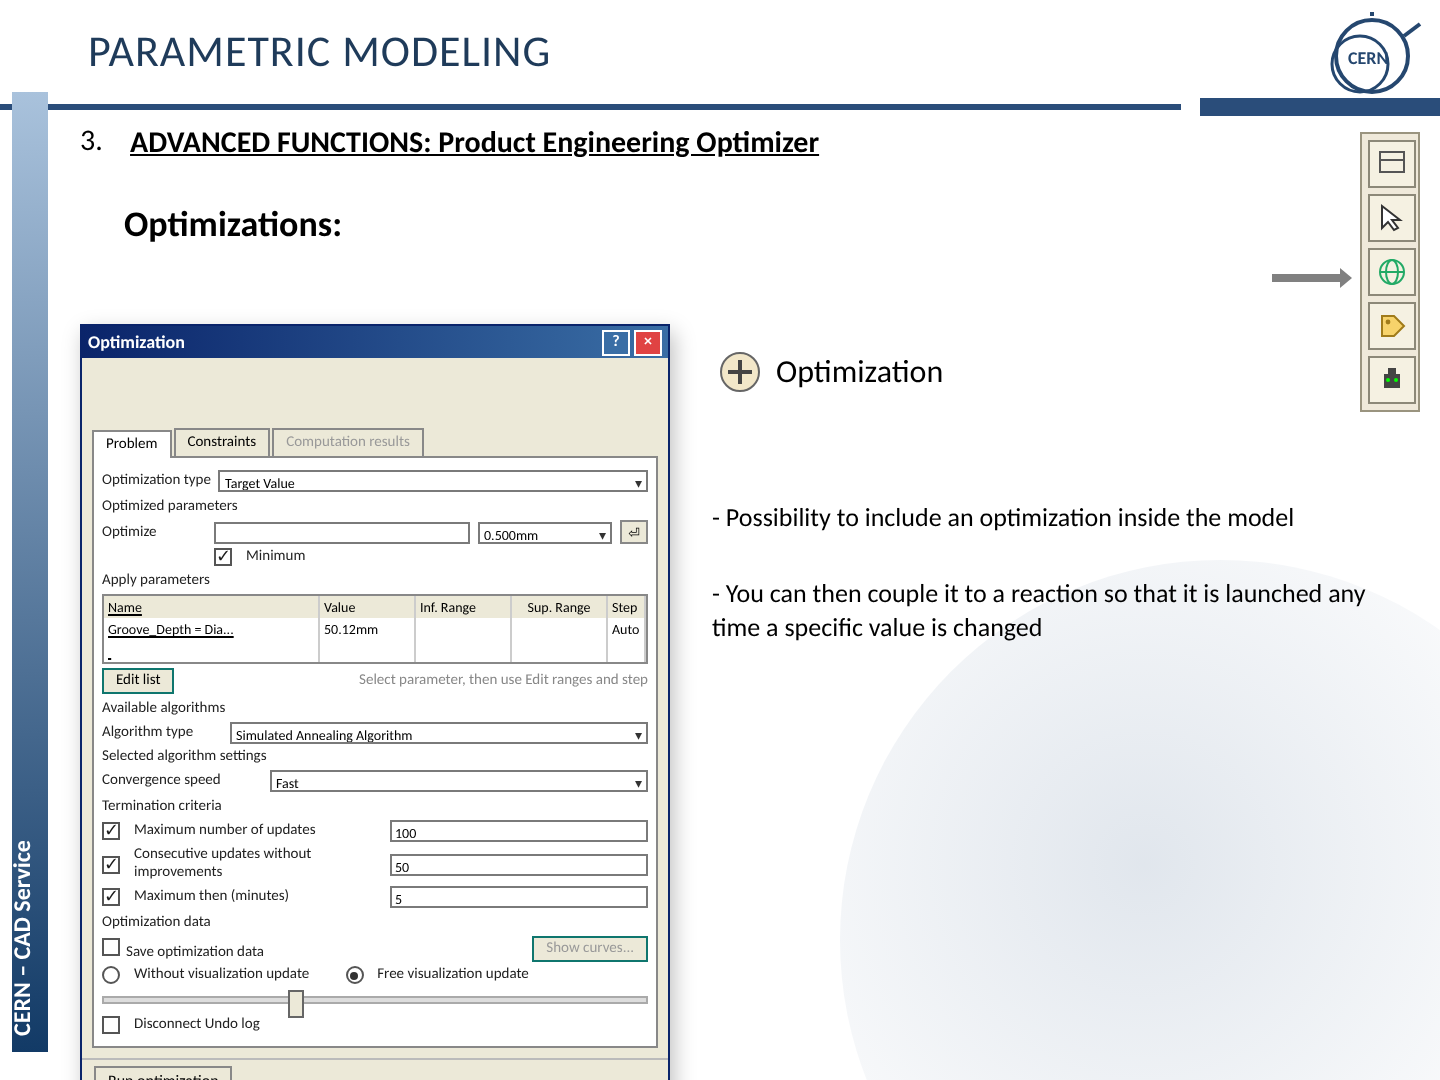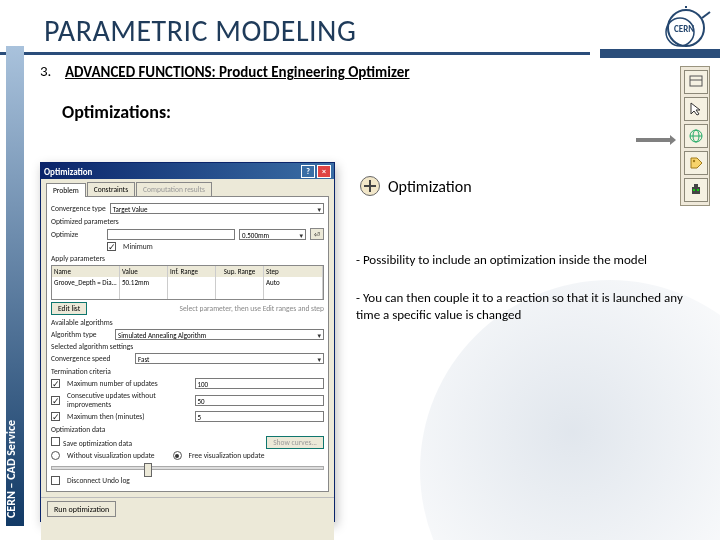--- a/index.html
+++ b/index.html
@@ -14,21 +14,21 @@
     position: absolute;
     right: -80px; bottom: -120px;
     width: 380px; height: 380px;
     border-radius: 50%;
     background: radial-gradient(circle at 40% 40%, rgba(200,210,222,0.55), rgba(200,210,222,0.05) 70%);
     z-index: 0;
   }
   .title {
     position: absolute;
     top: 12px; left: 44px;
-    font-size: 30px;
+    font-size: 22px;
     font-weight: 400;
     color: #1f3b5a;
     letter-spacing: 0.5px;
   }
   .title-underline {
     position: absolute;
     top: 52px; left: 0; right: 0;
     height: 3px;
     background: linear-gradient(to right, #2a4d7a 0%, #2a4d7a 82%, transparent 82%);
   }
@@ -95,21 +95,21 @@
   .dlg-titlebar .spacer { flex: 1; }
   .winbtn {
     width: 14px; height: 13px;
     margin-left: 2px;
     display: inline-flex; align-items: center; justify-content: center;
     font-size: 8px; font-weight: 700;
     border: 1px solid #fff;
   }
   .winbtn.help { background: #3a6ea5; color: #fff; }
   .winbtn.close { background: #e04343; color: #fff; }
-  .dlg-body { padding: 3px 5px 5px 5px; }
+  .dlg-body { padding: 3px 5px 5px 5px; margin-top: 32px; }
   .tabs { display: flex; gap: 1px; border-bottom: 1px solid #888; }
   .tab {
     padding: 2px 6px;
     background: #ece9d8;
     border: 1px solid #888; border-bottom: none;
     font-size: 7.5px;
   }
   .tab.active { background: #fff; position: relative; top: 1px; }
   .tab.disabled { color: #999; }
   .panel { background: #fff; border: 1px solid #888; border-top: none; padding: 4px; }
@@ -139,21 +139,21 @@
     border: 1px solid #888; background: #fff;
     margin-top: 2px;
   }
   .tbl-head, .tbl-row { display: flex; }
   .tbl-head div, .tbl-row div {
     border-right: 1px solid #ccc;
     padding: 1px 2px; font-size: 7px;
     background: #ece9d8;
   }
   .tbl-row div { background: #fff; }
-  .c1 { width: 68px; } .c2 { width: 48px; } .c3 { width: 48px; } .c4 { width: 48px; text-align: center; } .c5 { flex: 1; }
+  .c1 { width: 108px; text-decoration: underline; } .c2 { width: 48px; } .c3 { width: 48px; } .c4 { width: 48px; text-align: center; } .c5 { flex: 1; }
   .btn {
     border: 1px solid #0f766e; background: #ece9d8;
     padding: 1px 6px; font-size: 7.5px;
   }
   .chk { width: 9px; height: 9px; border: 1px solid #555; background: #fff; display: inline-block; margin-right: 3px; position: relative; }
   .chk.on::after { content: "✓"; position: absolute; top: -2px; left: 0; font-size: 9px; color: #1a1a1a; }
   .rad { width: 9px; height: 9px; border: 1px solid #555; border-radius: 50%; background: #fff; display: inline-block; margin-right: 3px; position: relative; }
   .rad.on::after { content: ""; position: absolute; top: 1.5px; left: 1.5px; width: 4px; height: 4px; background: #333; border-radius: 50%; }
   .spin { width: 30px; }
   .slider {
@@ -303,21 +303,21 @@
       <span class="winbtn close">×</span>
     </div>
     <div class="dlg-body">
       <div class="tabs">
         <div class="tab active">Problem</div>
         <div class="tab">Constraints</div>
         <div class="tab disabled">Computation results</div>
       </div>
       <div class="panel">
         <div class="row">
-            <span class="lbl">Convergence type</span>
+            <span class="lbl">Optimization type</span>
           <div class="field select"><span>Target Value</span></div>
           </div>
         <div class="group-title">Optimized parameters</div>
         <div class="row">
           <span class="lbl" style="width:52px">Optimize</span>
           <div class="field" style="flex:2"></div>
           <div class="field select" style="flex:1"><span>0.500mm</span></div>
           <div class="mini-btn">⏎</div>
         </div>
         <div class="row">

